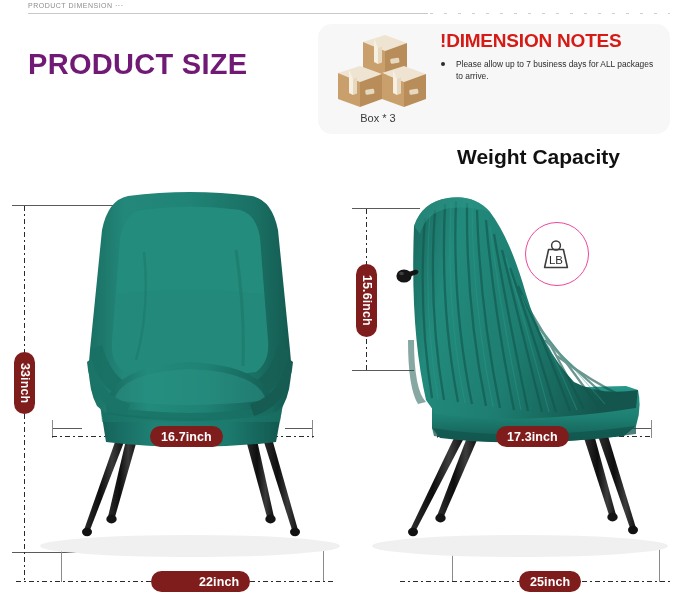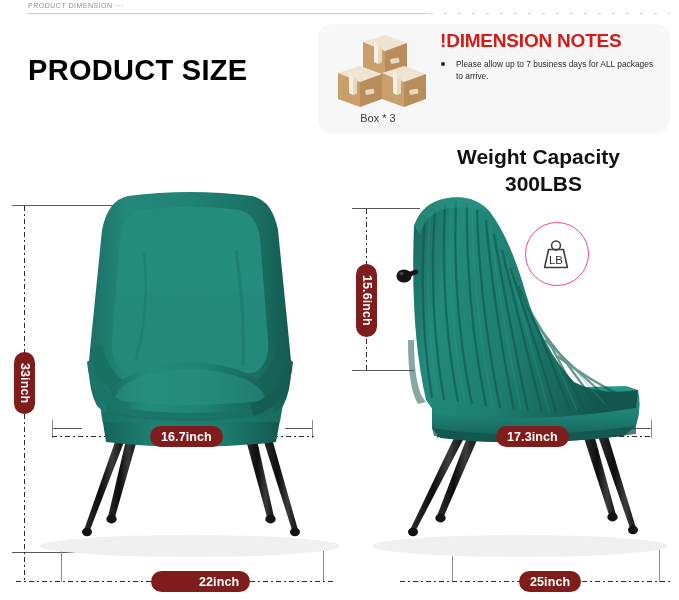--- a/index.html
+++ b/index.html
@@ -22,22 +22,22 @@
     position:absolute;left:28px;top:13px;width:400px;height:1px;
     background:#c9c9c9;
   }
   .top-rule-dots{
     position:absolute;left:430px;top:13px;width:240px;height:1px;
     background:repeating-linear-gradient(to right,#cfcfcf 0 3px,transparent 3px 14px);
   }
 
   
   .headline{
-    position:absolute;left:28px;top:54px;
-    font-size:29px;font-weight:bold;color:#000000;
+    position:absolute;left:28px;top:48px;
+    font-size:29px;font-weight:bold;color:#701a75;
     letter-spacing:.3px;white-space:nowrap;
   }
 
   
   .notes{
     position:absolute;left:318px;top:24px;width:352px;height:110px;
     background:#f7f7f7;border-radius:14px;
   }
   .notes-icon-wrap{
     position:absolute;left:12px;top:8px;width:96px;height:96px;
@@ -149,21 +149,20 @@
 
     <ul class="notes-list">
       <li>
         <span class="bullet"></span>
         <span>Please allow up to 7 business days for ALL packages to arrive.</span>
       </li>
     </ul>
   </div>
 
   <div class="wc-line1">Weight Capacity</div>
-  <div class="wc-line2">300LBS</div>
   <div class="wc-badge">
     <svg width="60" height="60" viewBox="0 0 60 60">
       <circle cx="30" cy="22.5" r="4.4" fill="none" stroke="#3d3d3d" stroke-width="1.5"></circle>
       <path d="M22.6 26.5 L37.4 26.5 L41.4 44.5 L18.6 44.5 Z" fill="none" stroke="#3d3d3d" stroke-width="1.6" stroke-linejoin="round"></path>
       <text x="30" y="40.5" text-anchor="middle" font-family="Liberation Sans, sans-serif" font-size="11.5" fill="#2a2a2a">LB</text>
     </svg>
   </div>
 
   <div class="ext-h" style="left:12px;top:205px;width:182px;"></div>
   <div class="ext-h" style="left:12px;top:552px;width:130px;"></div>

